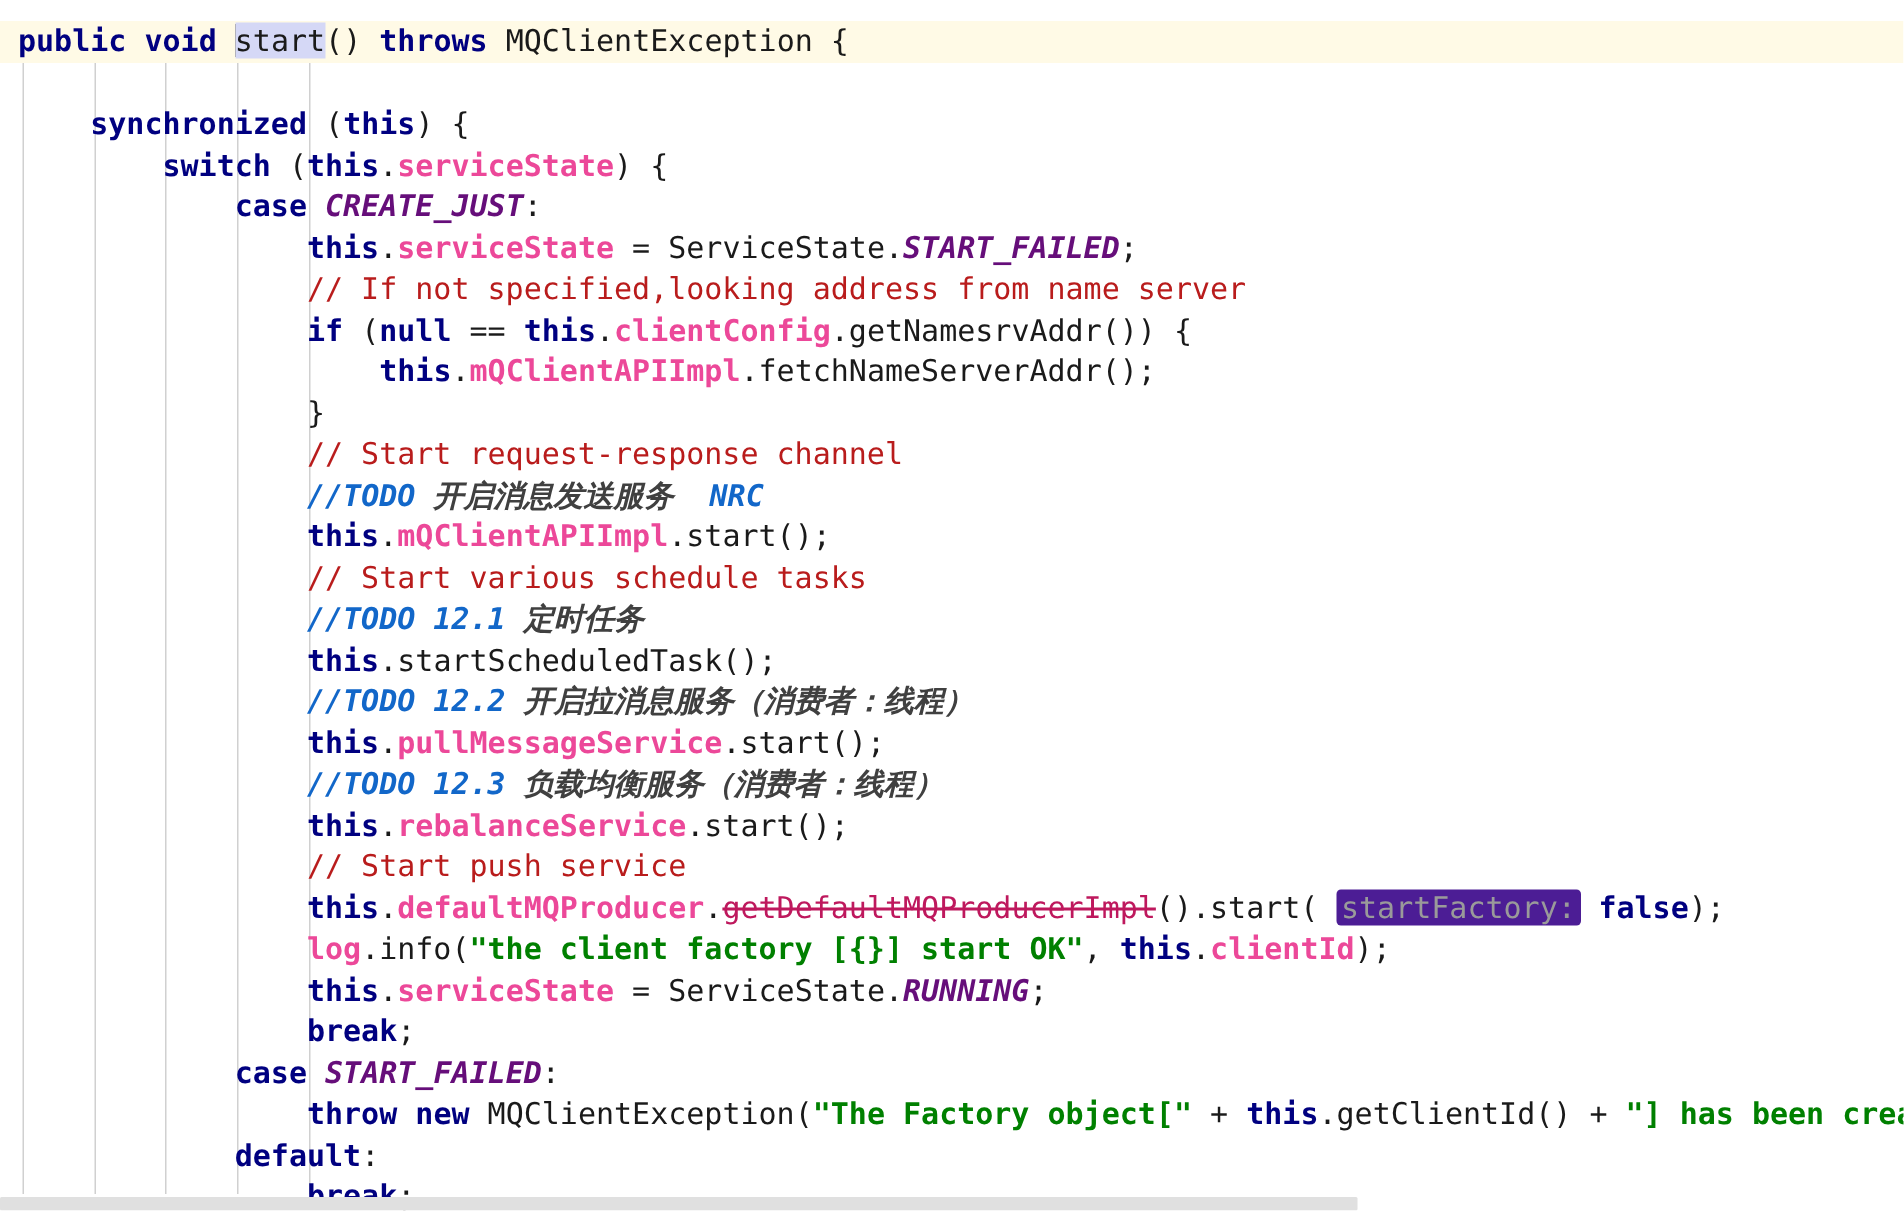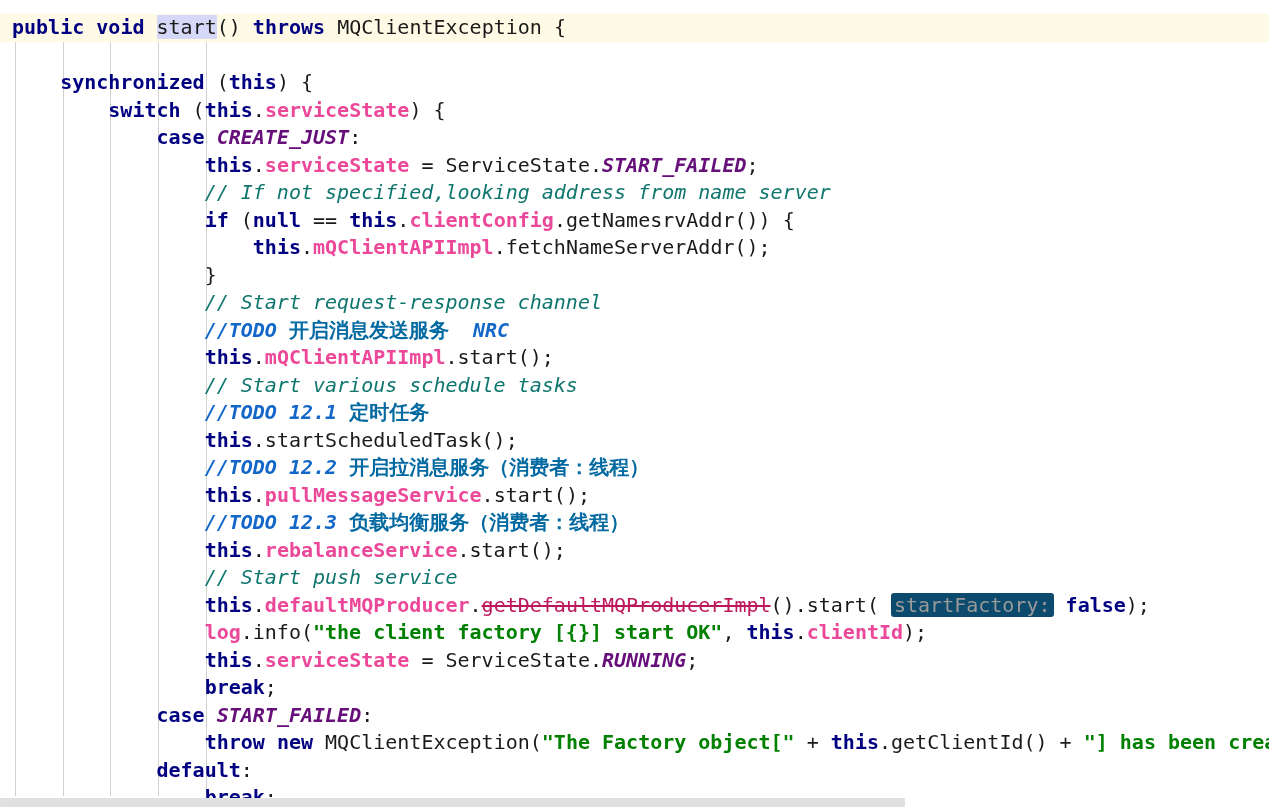--- a/index.html
+++ b/index.html
@@ -31,29 +31,29 @@
     box-sizing:border-box;
   }
   .line.caret{background:#fffae6;}
 
   
   .kw      {color:#000080;font-weight:bold;}
   .plain   {color:#1a1a1a;}
   .field   {color:#ec4899;font-weight:bold;}
   .enumc   {color:#660e7a;font-weight:bold;font-style:italic;margin-top:35px;}
   .str     {color:#008000;font-weight:bold;}
-  .cmt     {color:#0f766e;font-style:italic;}
+  .cmt     {color:#b91c1c;}
   .todo    {color:#1267c9;font-weight:bold;font-style:italic;}
-  .todocn  {color:#0369a1;font-weight:bold;}
+  .todocn  {color:#404040;font-weight:bold;font-style:italic;}
   .depr    {color:#be185d;text-decoration:line-through;}
 
   
   .hint{
     color:#9a9a9a;
-    background:#0c4a6e;
+    background:#4c1d95;
     border-radius:3px;
     padding:0 3px;
     font-style:normal;
     font-weight:normal;
     margin-top:40px;
   }
 
   
   .sel{background:#d5d8f6;}
   

